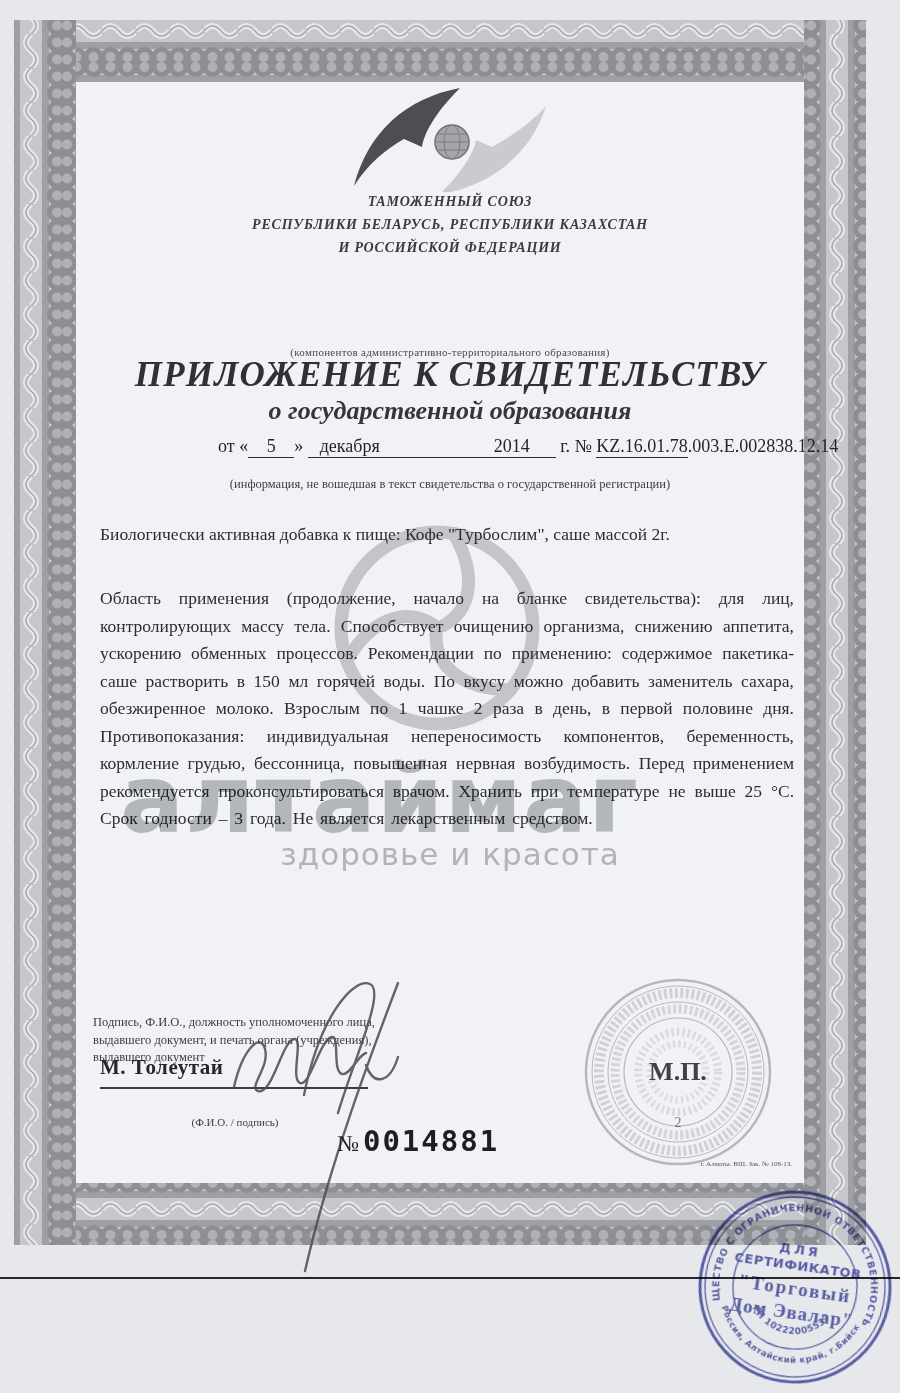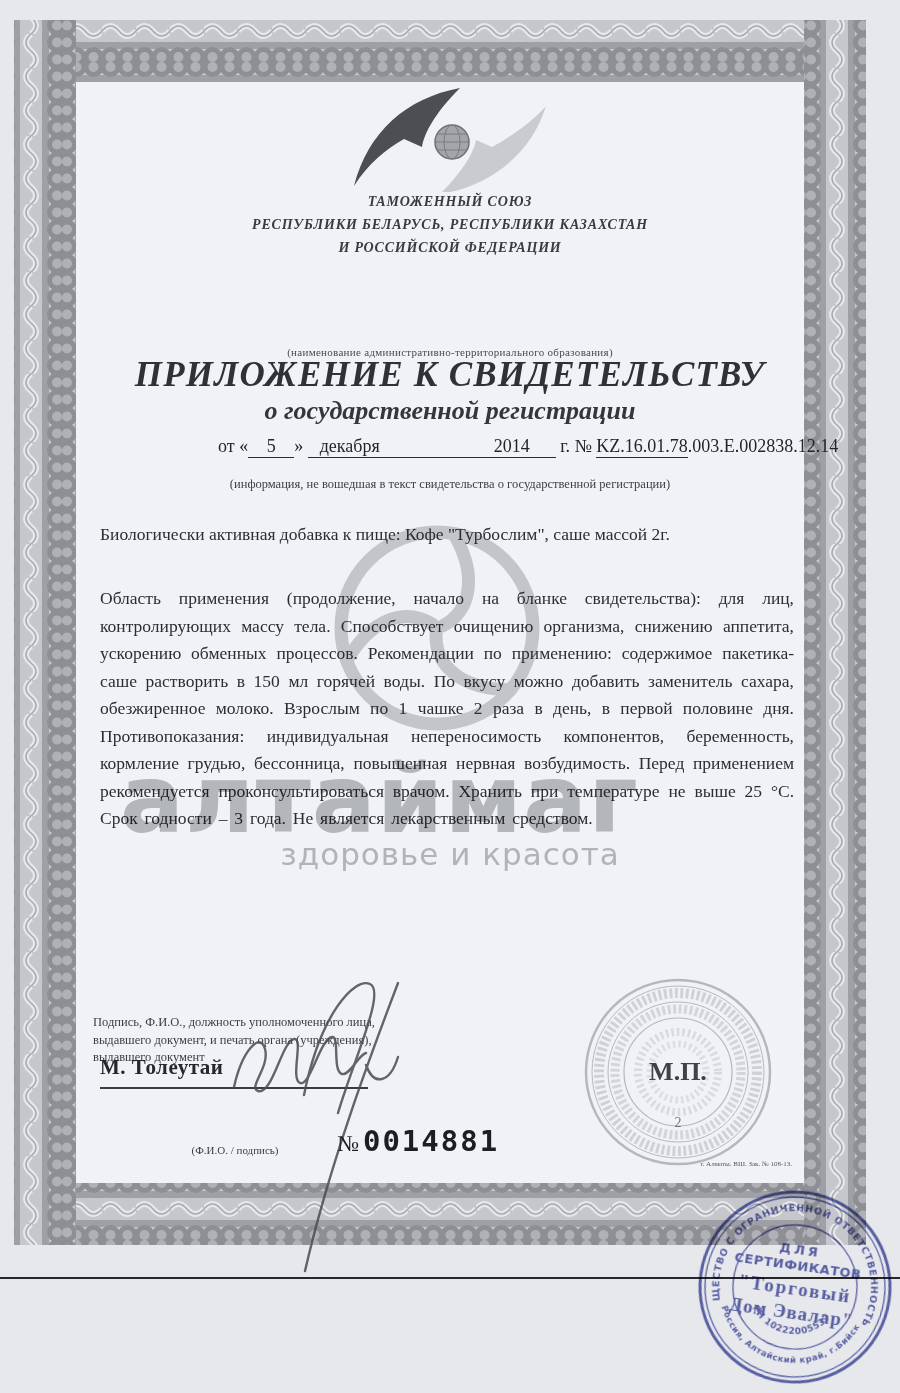--- a/index.html
+++ b/index.html
@@ -28,21 +28,21 @@
   
   .wm{mix-blend-mode:multiply;pointer-events:none;}
   .wm-brand{left:120px;width:660px;top:744px;text-align:left;font-family:"DejaVu Sans",sans-serif;
             font-weight:bold;font-size:95px;letter-spacing:1px;color:#aeb0b4;opacity:.8;}
   .wm-tagline{left:190px;width:520px;top:836px;text-align:center;font-family:"DejaVu Sans",sans-serif;
               font-size:31px;color:#b4b6ba;letter-spacing:1px;opacity:.9;}
   
   .sig-caption{left:93px;top:1014px;font-size:12.5px;line-height:17.5px;color:#3c3d42;}
   .sig-name{left:100px;top:1055px;font-size:21px;font-weight:bold;color:#26272c;letter-spacing:.5px;}
   .sig-rule{left:100px;top:1087px;width:268px;height:2px;background:#3b3c40;}
-  .sig-under{left:150px;top:1144px;width:170px;text-align:center;font-size:11px;color:#3c3d42;}
+  .sig-under{left:150px;top:1116px;width:170px;text-align:center;font-size:11px;color:#3c3d42;}
   
   .doc-number{left:337px;top:1124px;color:#1d1e22;white-space:nowrap;}
   .doc-number .sign{font-size:23px;}
   .doc-number .value{font-family:"DejaVu Sans Mono",monospace;font-weight:bold;font-size:29px;letter-spacing:2px;}
   .fine-print{left:620px;top:1160px;width:172px;text-align:right;font-size:7px;color:#55565b;}
   .edge-line{left:0;top:1277px;width:900px;height:2px;background:#26262a;}
   svg text{user-select:none;}
 </style>
 </head>
 <body>
@@ -105,23 +105,23 @@
     <ellipse cx="112" cy="56" rx="8" ry="17" fill="none" stroke="#7a7c80" stroke-width="1"></ellipse>
     <path d="M95,56 h34 M97,48 h30 M97,64 h30" stroke="#7a7c80" stroke-width="1" fill="none"></path>
   </svg>
 
   <div class="abs centered org-lines">
     <div>ТАМОЖЕННЫЙ СОЮЗ</div>
     <div>РЕСПУБЛИКИ БЕЛАРУСЬ, РЕСПУБЛИКИ КАЗАХСТАН</div>
     <div>И РОССИЙСКОЙ ФЕДЕРАЦИИ</div>
   </div>
 
-  <div class="abs centered territory-caption">(наименование административно-территориального образования)</div>
+  <div class="abs centered territory-caption">(компонентов административно-территориального образования)</div>
   <div class="abs centered doc-title">ПРИЛОЖЕНИЕ К СВИДЕТЕЛЬСТВУ</div>
-  <div class="abs centered doc-subtitle">о государственной регистрации</div>
+  <div class="abs centered doc-subtitle">о государственной образования</div>
 
   <div class="abs date-row">
     <span>от «</span><span class="u u-day">5</span><span>»</span>
     <span class="u u-month">декабря</span><span class="u u-year">2014</span><span> г.</span>
     <span>№</span>
     <span class="u">KZ.16.01.78</span><span>.003.E.002838.12.14</span>
   </div>
 
   <div class="abs centered info-caption">(информация, не вошедшая в текст свидетельства о государственной регистрации)</div>
 

